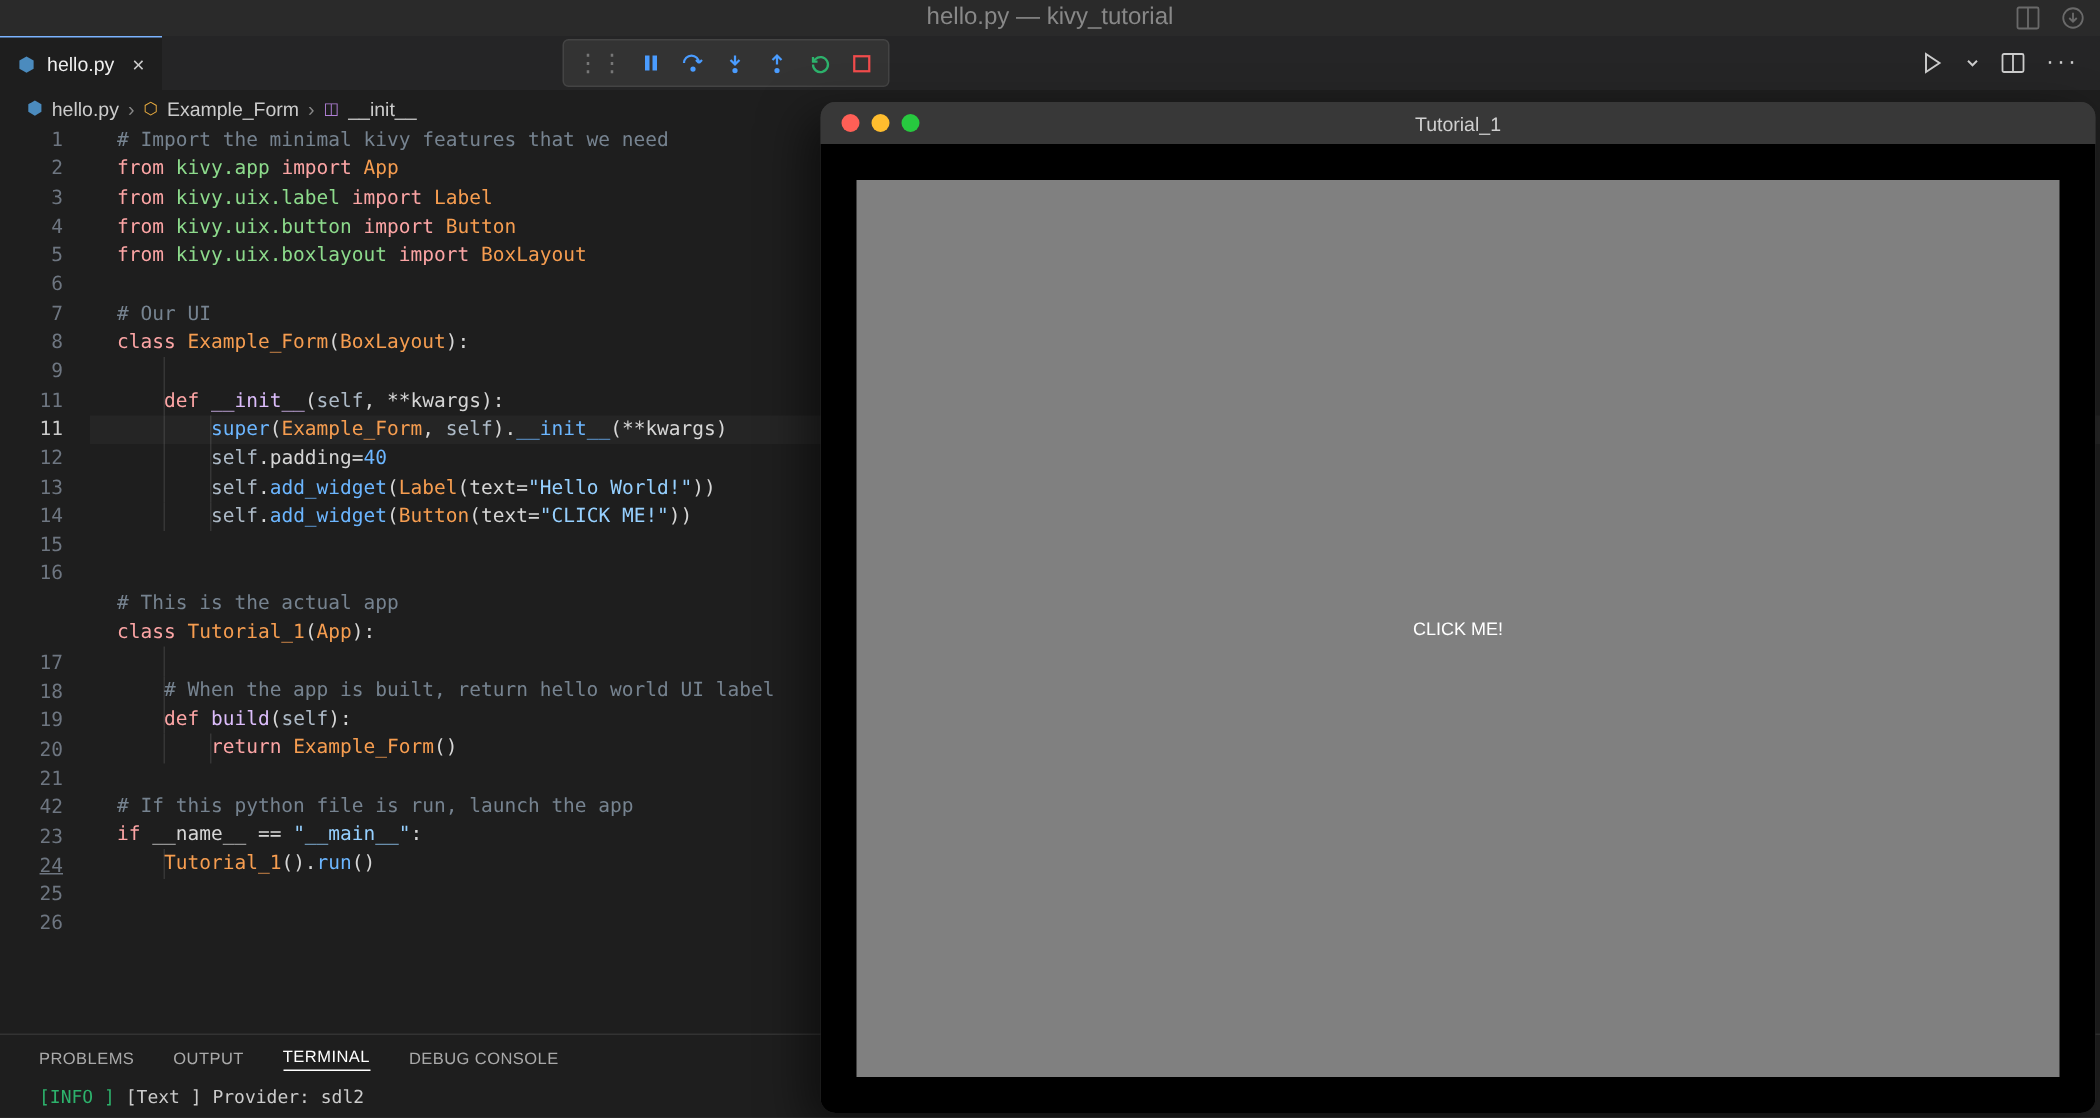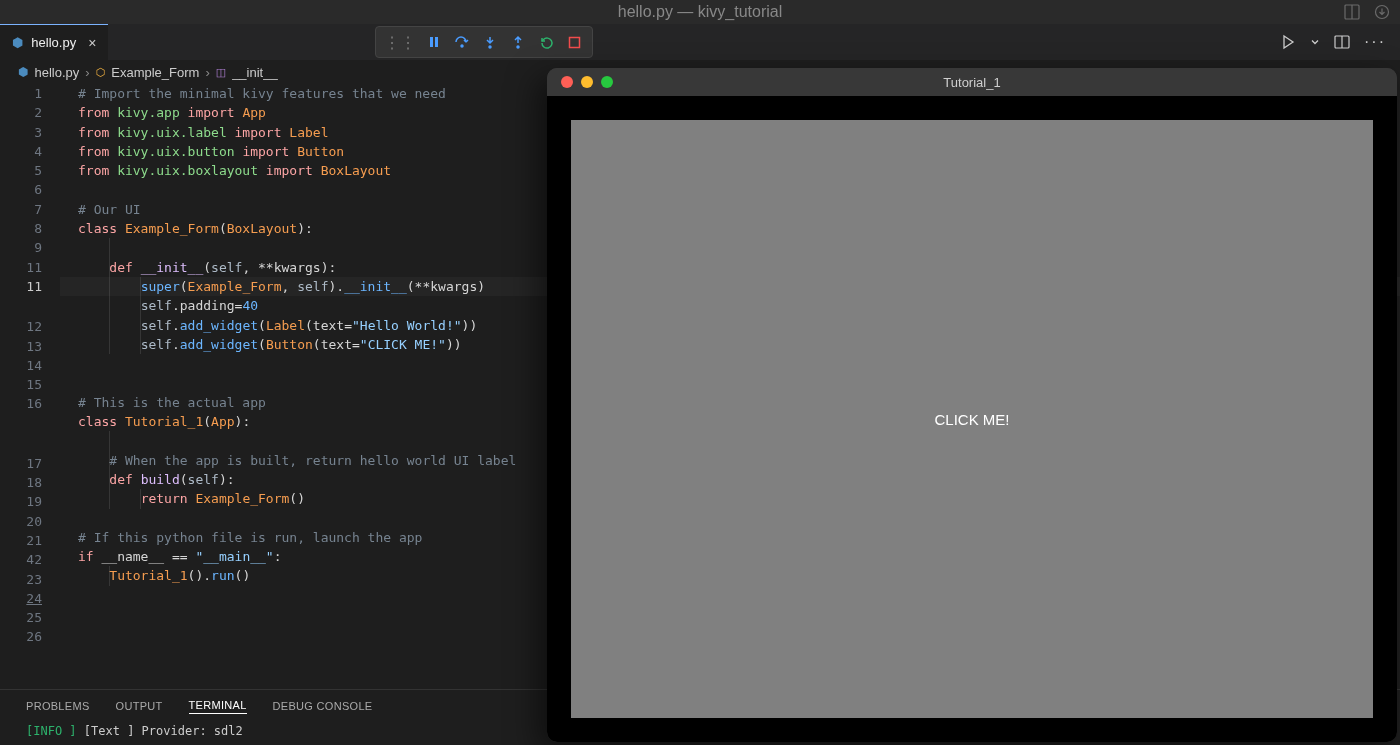--- a/index.html
+++ b/index.html
@@ -46,21 +46,21 @@
 .app-window{position:absolute;left:547px;top:68px;width:850px;height:674px;background:#383838;border-radius:10px;box-shadow:-10px 10px 30px rgba(0,0,0,.5);display:flex;flex-direction:column;overflow:hidden}
 .app-titlebar{height:28px;background:#383838;display:flex;align-items:center;position:relative}
 .traffic{display:flex;gap:8px;padding-left:14px}
 .dot{width:12px;height:12px;border-radius:50%}
 .dot.r{background:#ff5f56}
 .dot.y{background:#ffbd2e}
 .dot.g{background:#27c93f}
 .app-title{position:absolute;width:100%;text-align:center;color:#cfcfcf;font-size:13px;font-weight:500;pointer-events:none}
 .app-body{flex:1;background:#000;display:flex;padding:24px;gap:0}
 .app-label{flex:1;display:flex;align-items:center;justify-content:center;color:#fff;font-size:15px}
-.app-button{flex:1;background:#808080;display:flex;align-items:center;justify-content:center;color:#fff;font-size:15px;margin-left:0}
+.app-button{flex:1;background:#808080;display:flex;align-items:center;justify-content:center;color:#fff;font-size:12px;margin-left:0}
 </style>
 </head>
 <body>
 
 <div class="titlebar">
   <span>hello.py — kivy_tutorial</span>
   <div class="titlebar-right">
     <svg class="tb-icon" viewBox="0 0 16 16" fill="none" stroke="#aaa" stroke-width="1.2">
         <rect x="1" y="1" width="14" height="14" rx="1"></rect>
         <line x1="8" y1="1" x2="8" y2="15"></line>
@@ -149,21 +149,21 @@
       <div style="height: 19.3px;">2</div>
       <div style="height: 19.3px;">3</div>
       <div style="height: 19.3px;">4</div>
       <div style="height: 19.3px;">5</div>
       <div style="height: 19.3px;">6</div>
       <div style="height: 19.3px;">7</div>
       <div style="height: 19.3px;">8</div>
       <div style="height: 19.3px;">9</div>
       <div style="height: 19.3px;">11</div>
       <div style="height: 19.3px; color: rgb(204, 204, 204);">11</div>
-      <div style="height: 19.3px; margin-top: 21px;">12</div>
+      <div style="height: 19.3px;">12</div>
       <div style="height: 19.3px;">13</div>
       <div style="height: 19.3px;">14</div>
       <div style="height: 19.3px;">15</div>
       <div style="height: 19.3px;">16</div>
       <div style="height: 19.3px; margin-top: 40px;">17</div>
       <div style="height: 19.3px;">18</div>
       <div style="height: 19.3px;">19</div>
       <div style="height: 19.3px;">20</div>
       <div style="height: 19.3px;">21</div>
       <div style="height: 19.3px;">42</div>

